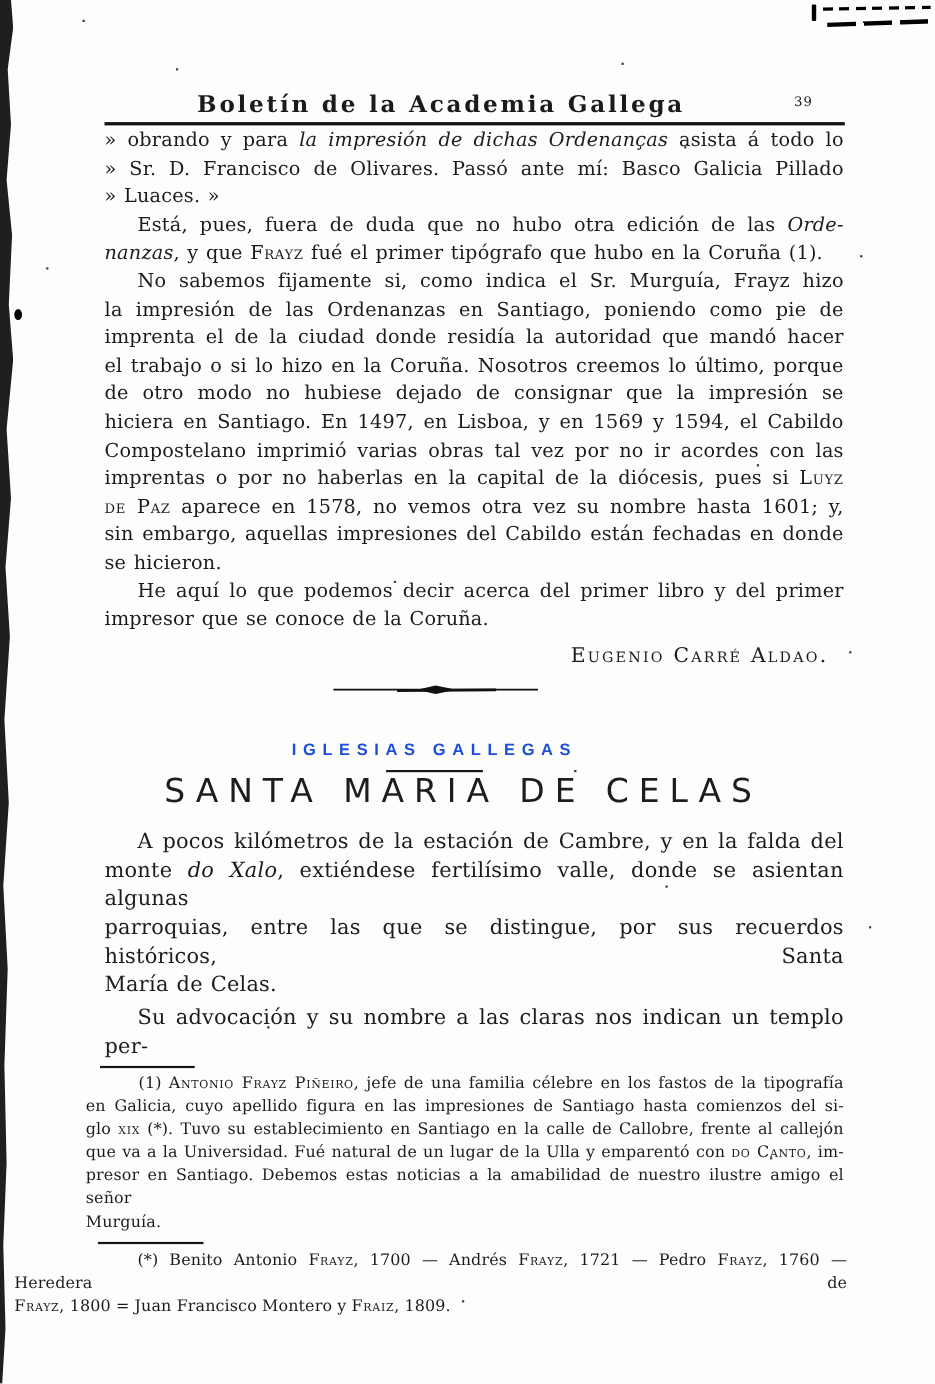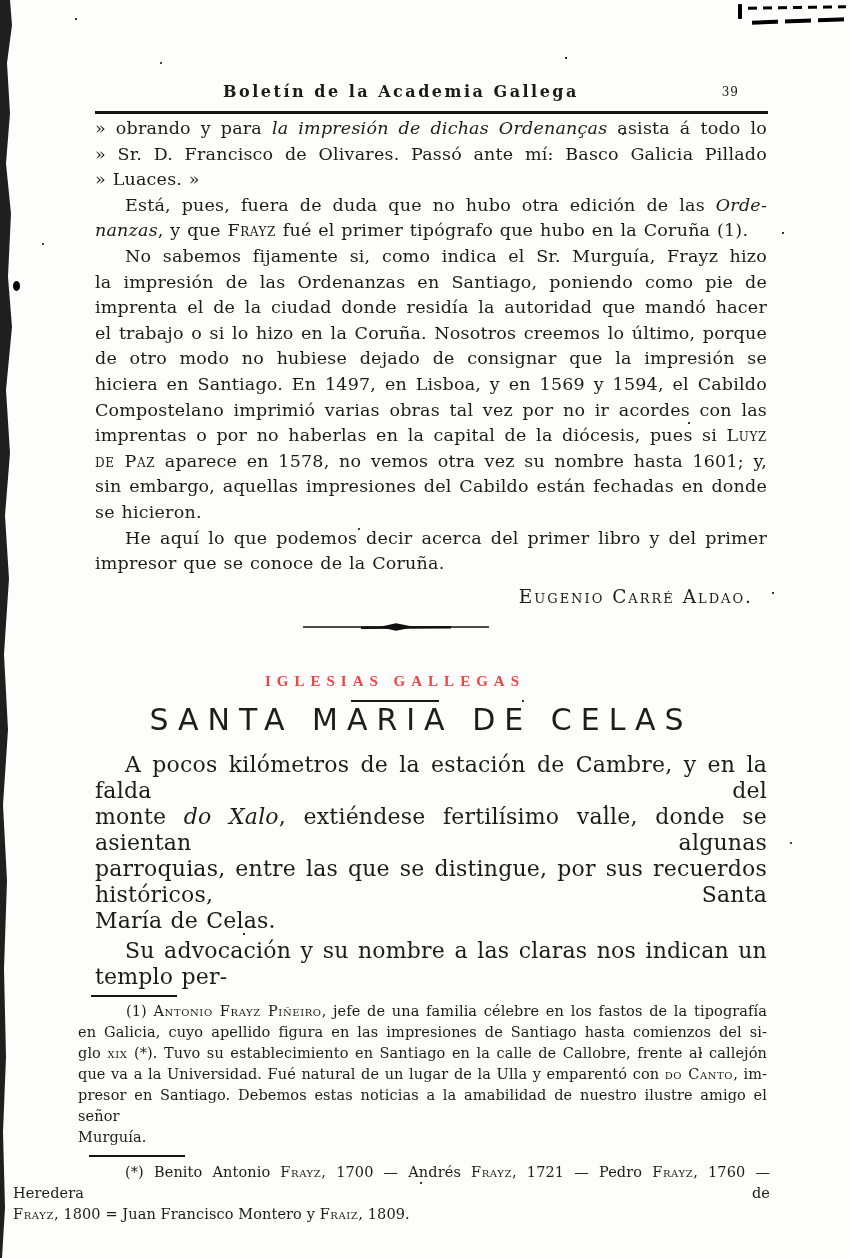--- a/index.html
+++ b/index.html
@@ -28,21 +28,21 @@
   .speck{position:absolute;left:0;top:0;width:2px;height:2px;background:transparent;
     box-shadow:75px 18px 0 #333,160px 62px 0 #444,565px 57px 0 #333,622px 133px 0 #3a3a3a,
     782px 232px 0 #333,42px 243px 0 #444,688px 422px 0 #333,772px 592px 0 #3a3a3a,
     522px 700px 0 #333,790px 842px 0 #444,243px 933px 0 #333,420px 1182px 0 #3a3a3a,
     700px 1052px 0 #444,358px 528px 0 #444,605px 805px 0 #333;}
 
   
   .header{position:absolute;left:95px;top:82px;width:672px;height:26px;}
   .header-title{
     display:block;text-align:center;
-    font-size:16px;font-weight:600;letter-spacing:2.5px;
+    font-size:21px;font-weight:600;letter-spacing:2.5px;
     transform:translateX(-30px);
   }
   .header-page{position:absolute;right:28px;top:3px;font-size:12px;letter-spacing:1px;}
   .header-rule{position:absolute;left:95px;top:111px;width:673px;height:3px;background:#141414;}
 
   
   .content{position:absolute;left:95px;top:116px;width:672px;}
   .a1{font-size:17.5px;line-height:25.6px;letter-spacing:.2px;word-spacing:1px;}
   .para .line,.quote-block .line,.footnote .line{
     text-align:justify;text-align-last:justify;white-space:normal;
@@ -57,32 +57,32 @@
 
   .signature{
     text-align:right;padding-right:14px;margin-top:8px;
     font-variant:small-caps;font-size:18.5px;letter-spacing:2px;line-height:24px;
   }
 
   .divider{width:190px;margin:8px auto 0 auto;transform:translateX(-35px);height:10px;}
 
   .section-heading{
     margin-top:46px;text-align:center;transform:translateX(-36px);
-    font-family:Liberation Serif, serif;font-size:15px;font-weight:600;letter-spacing:6px;
-    color:#ef4444;
+    font-family:Liberation Sans, sans-serif;font-size:15px;font-weight:600;letter-spacing:6px;
+    color:#1d4ed8;
   }
   .heading-underline{width:88px;height:2px;background:#181818;margin:10px auto 0 auto;transform:translateX(-36px);}
 
   .article-title{
     text-align:center;transform:translateX(-10px);
     font-family:"DejaVu Sans",sans-serif;font-size:30px;font-weight:400;letter-spacing:9px;
     color:#1d1d1d;
   }
 
-  .a2{margin-top:15px;font-size:22px;line-height:26px;letter-spacing:.2px;word-spacing:1px;}
+  .a2{margin-top:15px;font-size:19px;line-height:26px;letter-spacing:.2px;word-spacing:1px;}
   .a2 + .a2{margin-top:4px;}
 
   
   .fn-rule{height:2px;background:#151515;}
   .fn-rule1{width:86px;margin-left:-4px;margin-top:5px;}
   .fn-rule2{width:96px;margin-left:-6px;margin-top:7px;}
   .footnote{font-size:14.5px;line-height:21px;letter-spacing:.1px;}
   .fn1{margin-top:4px;margin-left:-17px;width:689px;}
   .fn1 .line:first-child{text-indent:48px;}
   .fn2{margin-top:5px;margin-left:-82px;width:757px;}

